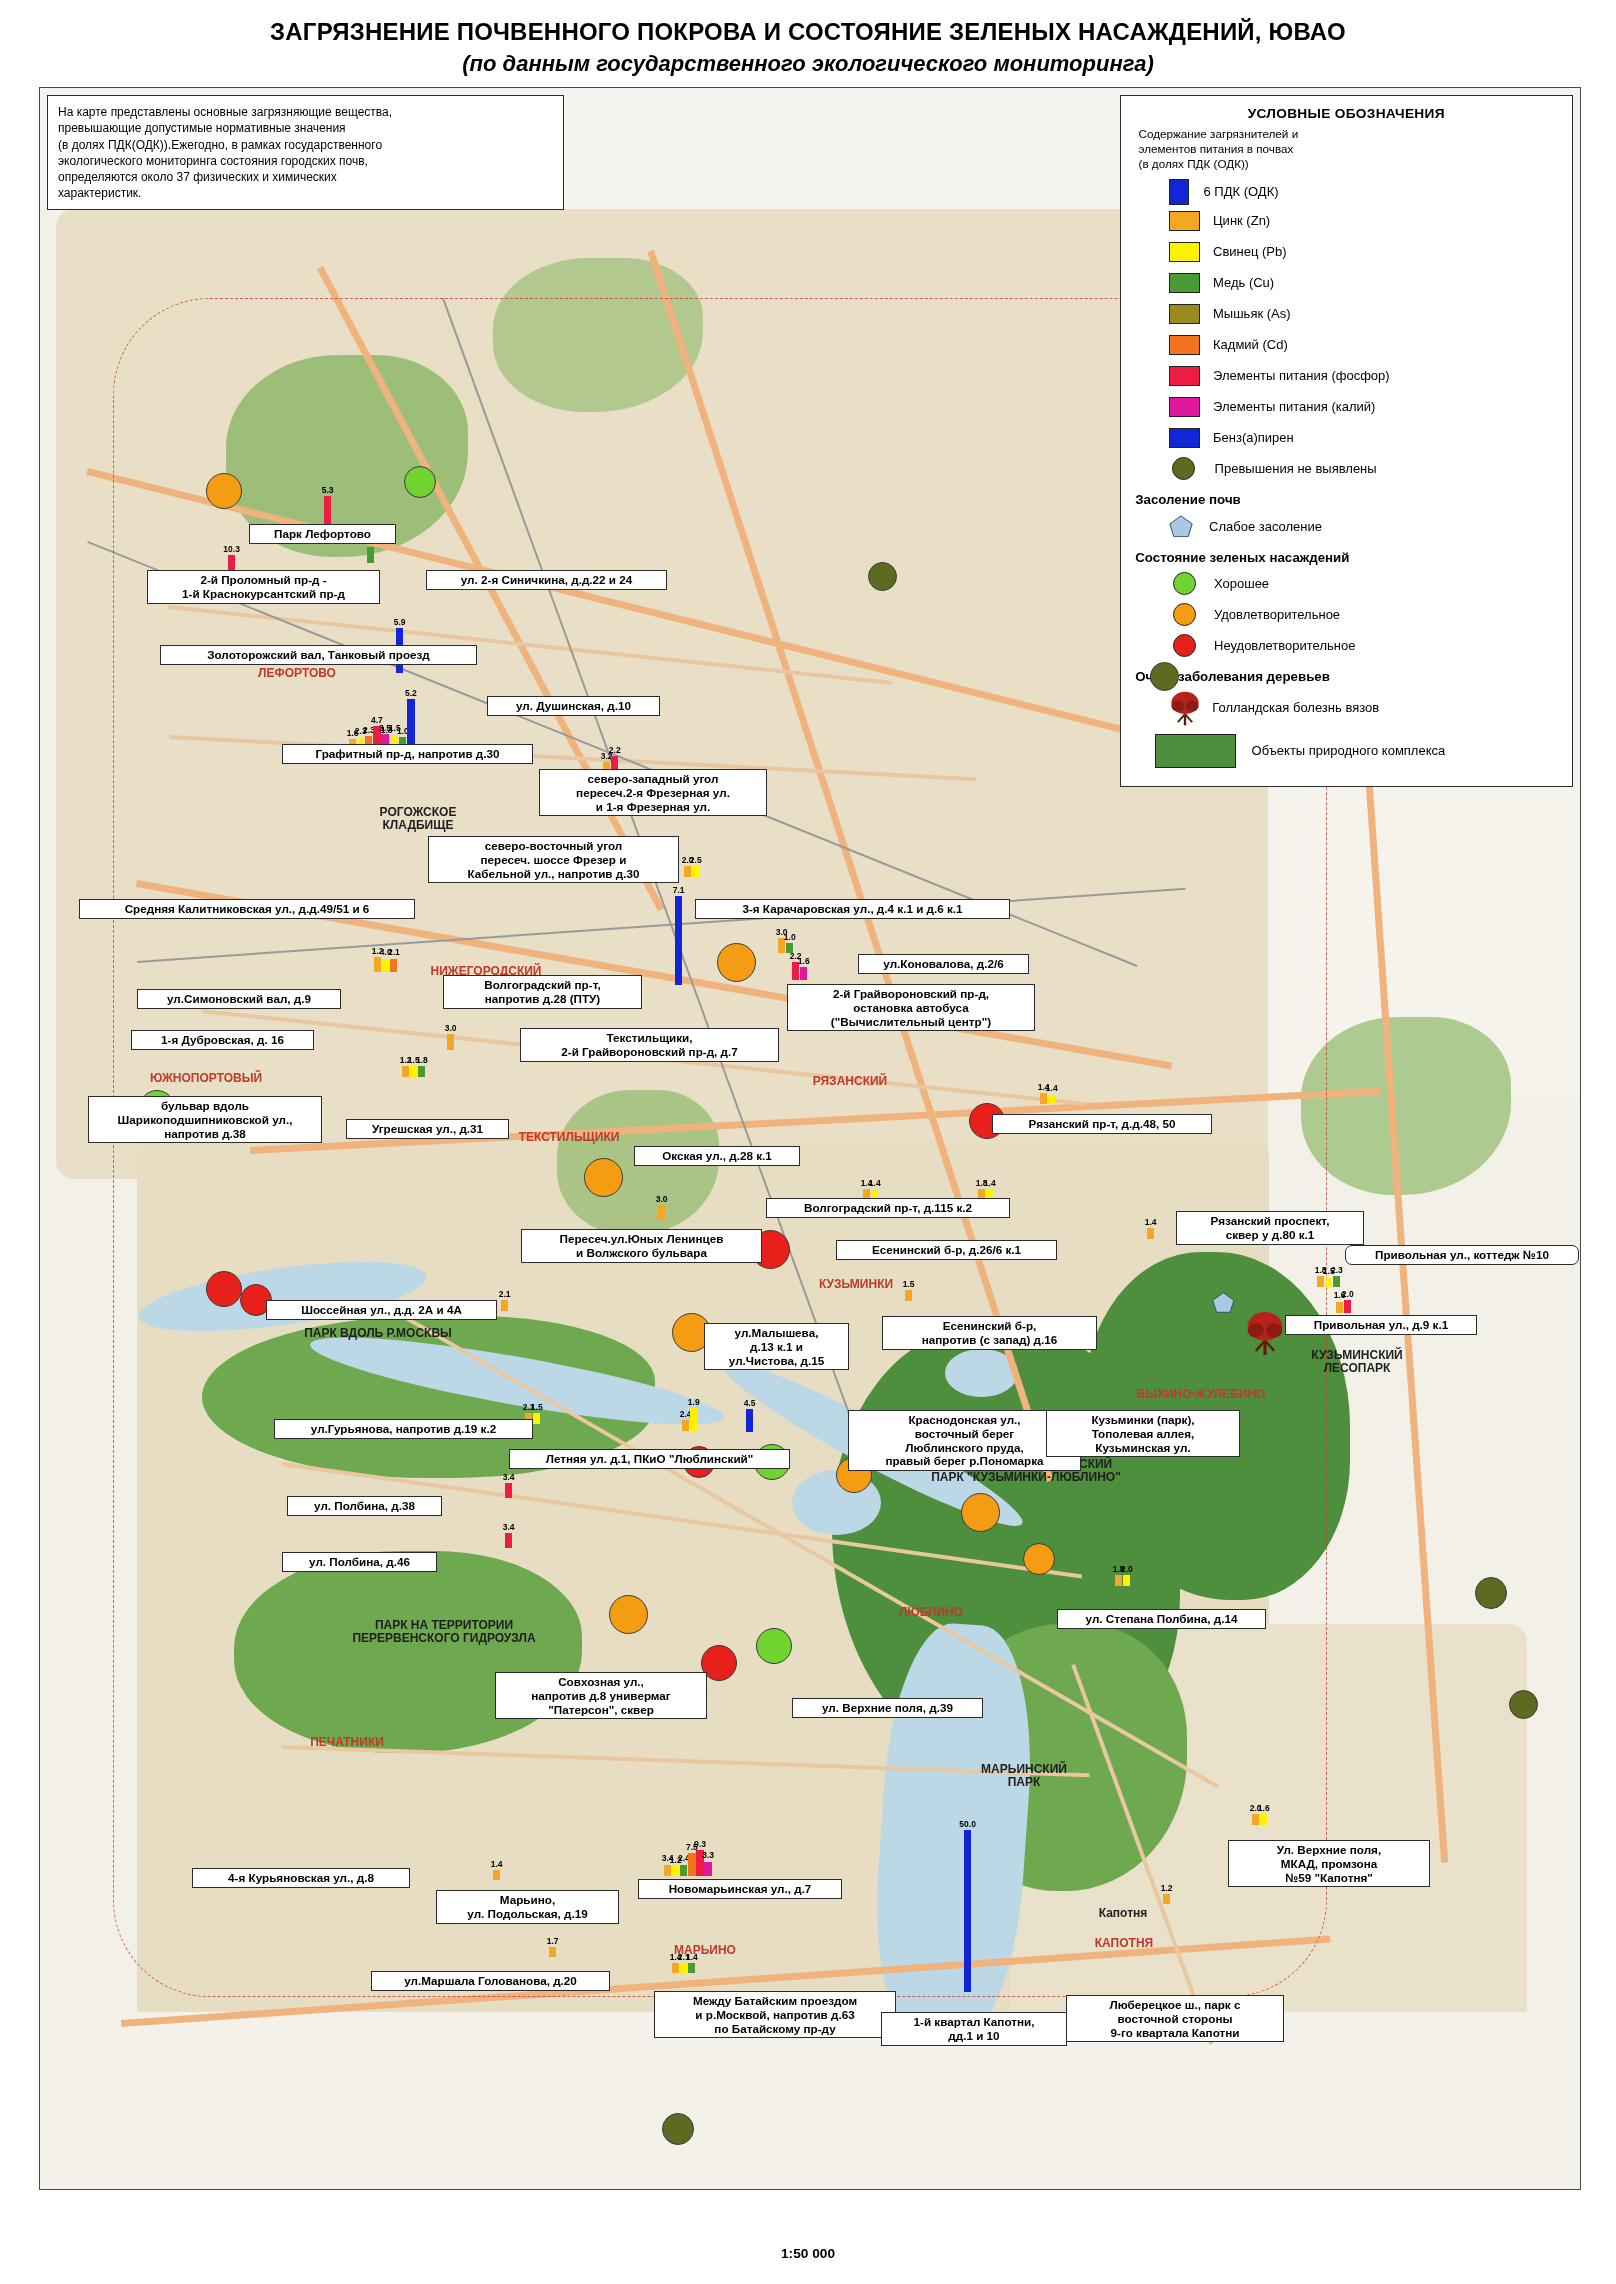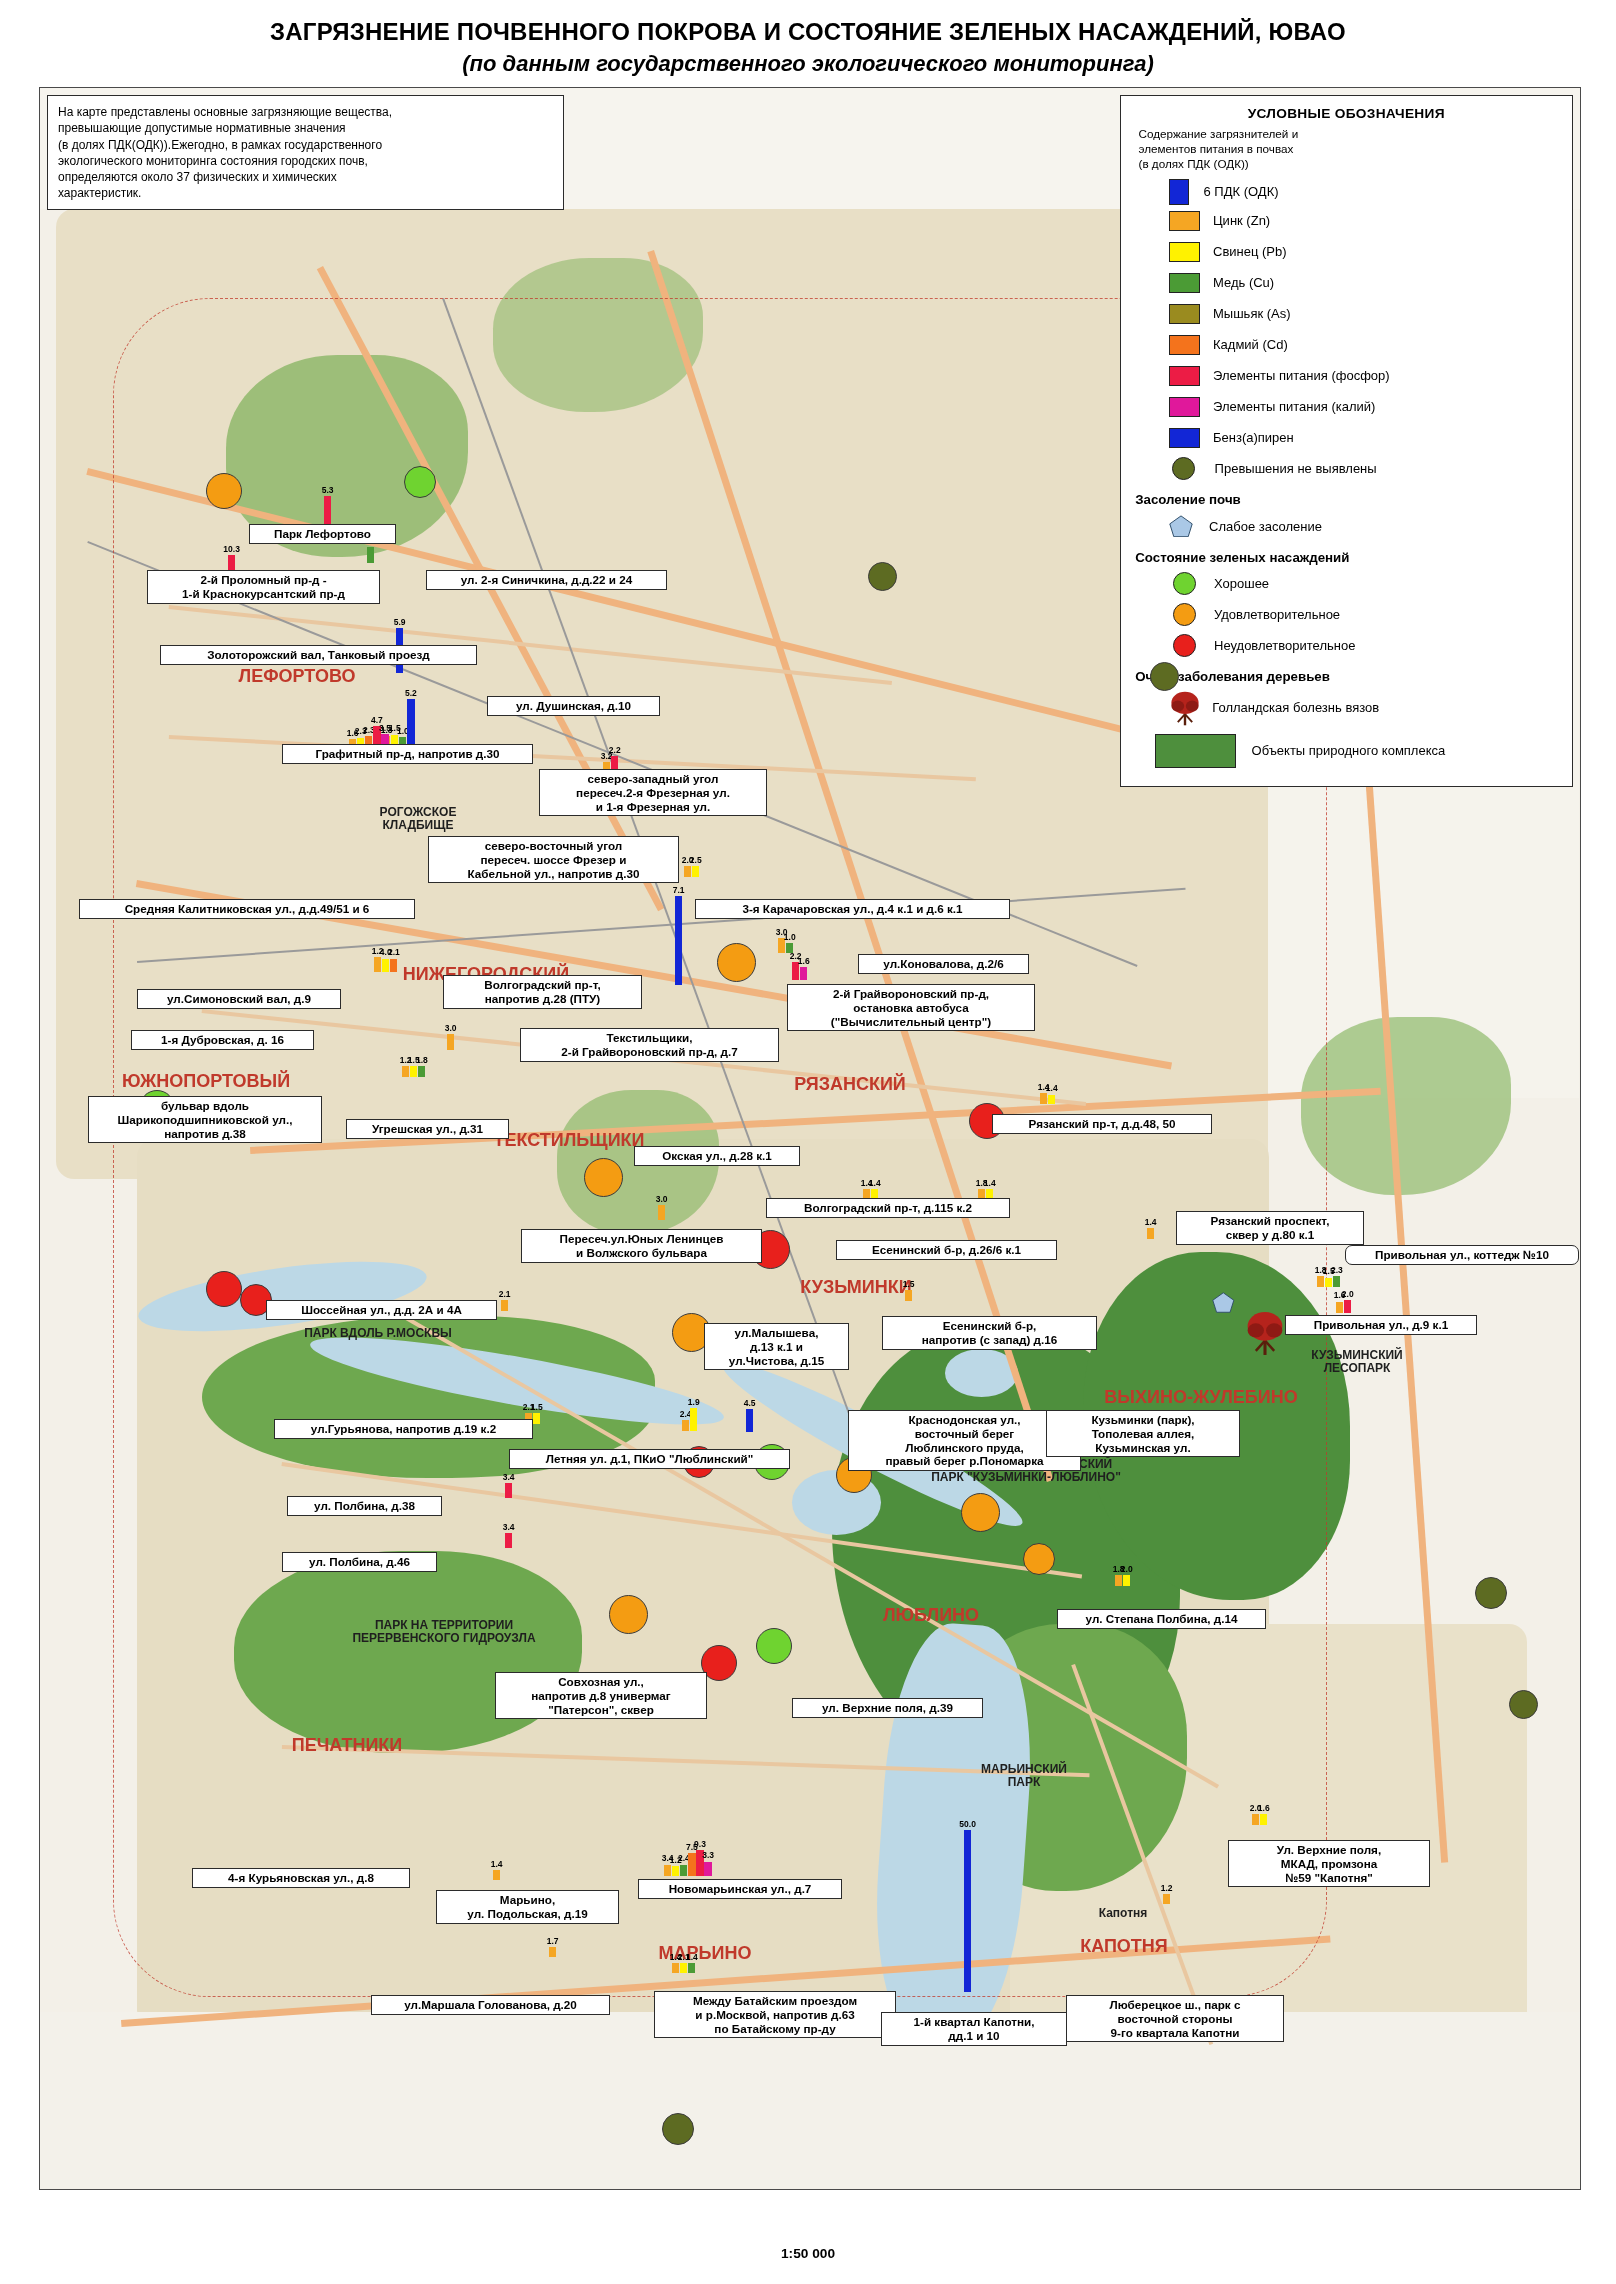--- a/index.html
+++ b/index.html
@@ -118,21 +118,21 @@
     text-align: center;
     white-space: pre-line;
     font-weight: bold;
     box-sizing: border-box;
   }
 
   
   .district {
     position: absolute;
     color: #c0392b;
-    font-size: 18px;
+    font-size: 12px;
     font-weight: bold;
     white-space: pre-line;
     text-align: center;
     line-height: 1.1;
   }
   .parkname {
     position: absolute;
     color: #1f1f1f;
     font-size: 12px;
     font-weight: bold;
@@ -863,21 +863,21 @@
 напротив д.8 универмаг
 "Патерсон", сквер</div>
         <div class="callout" style="left:752px;top:1610px;width:191px;">ул. Верхние поля, д.39</div>
         <div class="callout" style="left:1188px;top:1752px;width:202px;">Ул. Верхние поля,
 МКАД, промзона
 №59 "Капотня"</div>
         <div class="callout" style="left:152px;top:1780px;width:218px;">4-я Курьяновская ул., д.8</div>
         <div class="callout" style="left:598px;top:1791px;width:204px;">Новомарьинская ул., д.7</div>
         <div class="callout" style="left:396px;top:1802px;width:183px;">Марьино,
 ул. Подольская, д.19</div>
-        <div class="callout" style="left:331px;top:1883px;width:239px;margin-top:24px;">ул.Маршала Голованова, д.20</div>
+        <div class="callout" style="left:331px;top:1883px;width:239px;">ул.Маршала Голованова, д.20</div>
         <div class="callout" style="left:614px;top:1903px;width:242px;">Между Батайским проездом
 и р.Москвой, напротив д.63
 по Батайскому пр-ду</div>
         <div class="callout" style="left:841px;top:1924px;width:186px;">1-й квартал Капотни,
 дд.1 и 10</div>
         <div class="callout" style="left:1026px;top:1907px;width:218px;">Люберецкое ш., парк с
 восточной стороны
 9-го квартала Капотни</div>
       </div>
 

